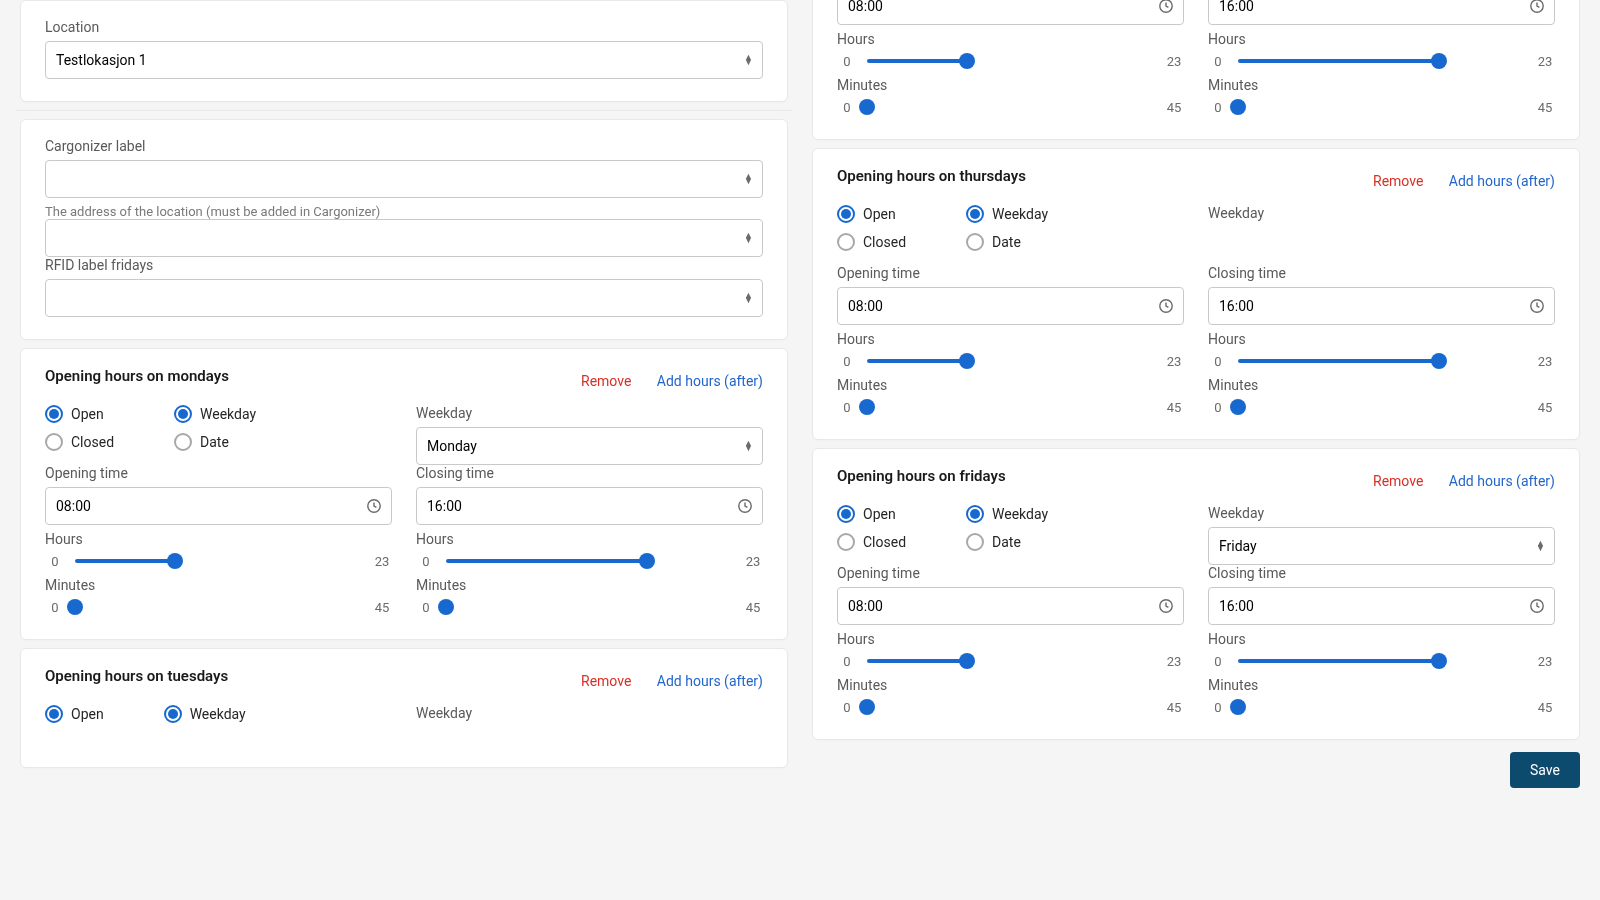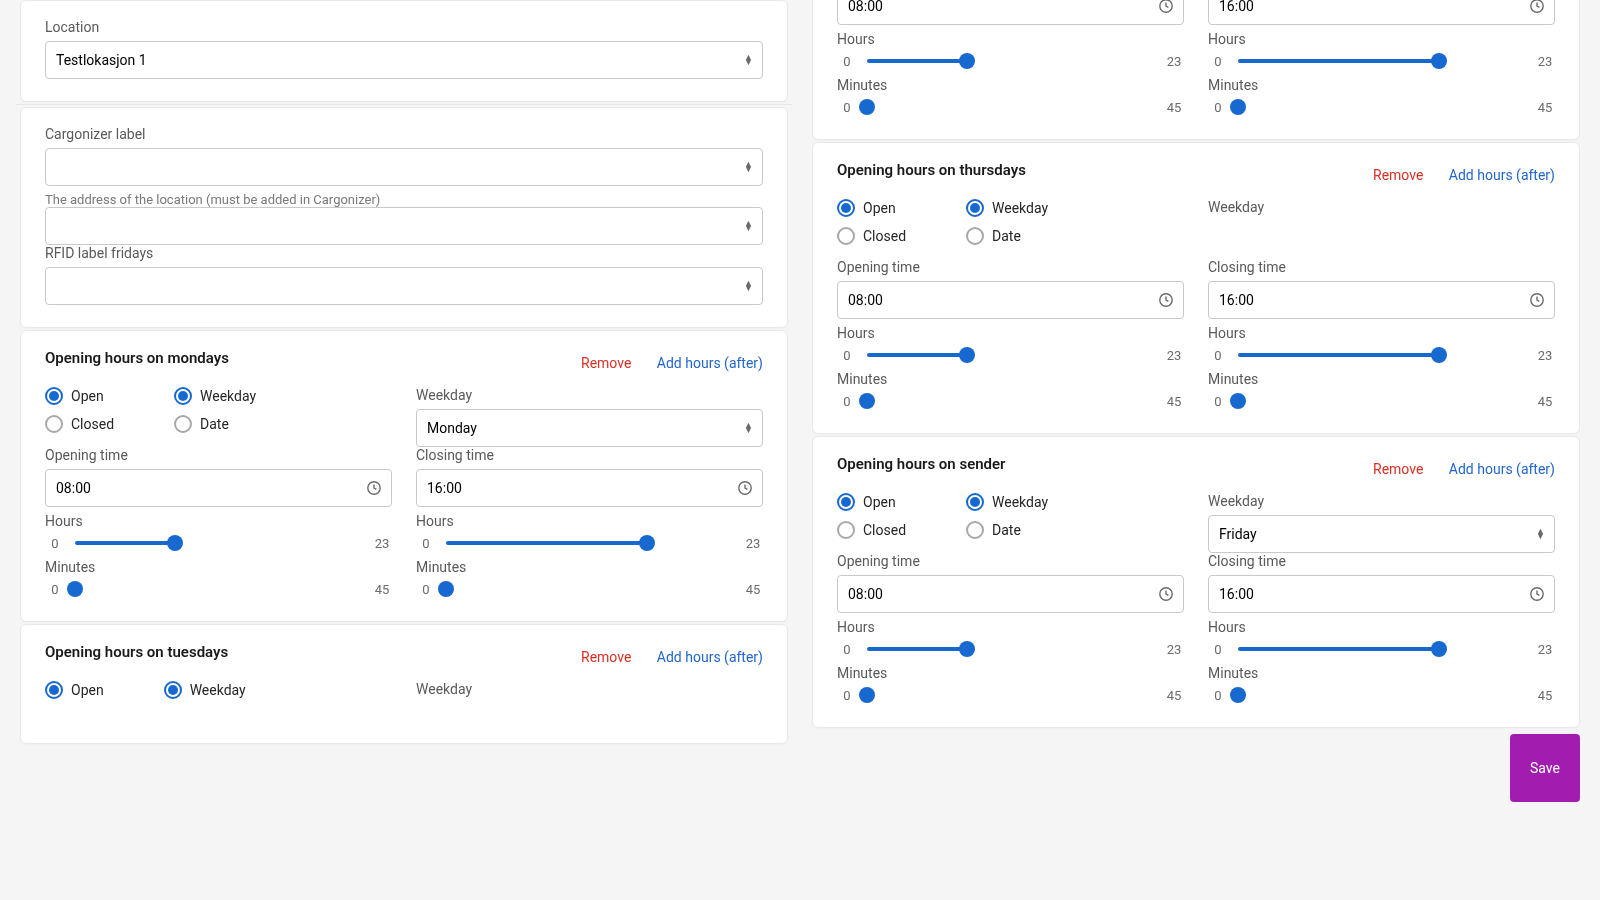--- a/index.html
+++ b/index.html
@@ -1,18 +1,18 @@
 <!DOCTYPE html>
 <html><head>
 <meta charset="utf-8">
 <style>
   *{box-sizing:border-box;font-family:-apple-system,BlinkMacSystemFont,"Segoe UI",Roboto,Arial,sans-serif;}
   body{margin:0;background:#f5f5f5;color:#262626;font-size:14px;}
   .page{display:flex;gap:24px;padding:0 20px;width:1600px;}
-  .col{flex:1;display:flex;flex-direction:column;gap:2px;}
+  .col{flex:1;display:flex;flex-direction:column;gap:8px;}
   .card{background:#fff;border:1px solid #e8e8e8;border-radius:6px;padding:18px 24px 22px 24px;box-shadow:0 1px 2px rgba(0,0,0,0.02);}
   .section-title{font-weight:600;font-size:15px;color:#1a1a1a;margin-bottom:10px;}
   .section-head{display:flex;justify-content:space-between;align-items:center;margin-bottom:10px;}
   .link-red{color:#d93025;cursor:pointer;margin-right:22px;}
   .link-blue{color:#2266cc;cursor:pointer;}
   .divider{height:1px;background:#e8e8e8;margin:0 -4px;}
   .field-label{color:#5a5a5a;margin-bottom:6px;display:block;}
   .helper{color:#7a7a7a;font-size:13px;margin-top:6px;}
   .field{margin-bottom:0;}
   .select,.time-input{position:relative;width:100%;}
@@ -32,21 +32,21 @@
   .slider-wrap{margin-top:6px;}
   .slider-label{color:#5a5a5a;margin-bottom:4px;}
   .slider-row{display:flex;align-items:center;gap:10px;}
   .slider-end{color:#6b6b6b;font-size:13px;width:20px;text-align:center;}
   .slider{position:relative;flex:1;height:20px;cursor:pointer;}
   .slider .track-filled{position:absolute;top:50%;left:0;height:4px;transform:translateY(-50%);background:#1769d0;border-radius:2px;}
   .slider .track-dots{position:absolute;top:50%;left:0;right:0;height:4px;transform:translateY(-50%);
      background-image:radial-gradient(#bdbdbd 1px,transparent 1px);background-size:6px 4px;background-position:0 center;z-index:-1;}
   .slider .thumb{position:absolute;top:50%;width:16px;height:16px;background:#1769d0;border-radius:50%;transform:translate(-50%,-50%);}
   .save-row{display:flex;justify-content:flex-end;padding:4px 0 30px 0;}
-  .save-btn{background:#a21caf;color:#fff;border:none;border-radius:4px;padding:26px 20px;font-size:14px;cursor:pointer;}
+  .save-btn{background:#0c4a6e;color:#fff;border:none;border-radius:4px;padding:10px 20px;font-size:14px;cursor:pointer;}
   .top-clip{margin-top:-20px;}
   svg{display:block;}
 </style>
 </head>
 <body>
 
 <div class="page">
 
   <div class="col">
 
@@ -415,21 +415,21 @@
                 </div>
               <span class="slider-end">45</span>
             </div>
           </div>
         </div>
       </div>
     </div>
 
     <div class="card">
       <div class="section-head">
-        <div class="section-title">Opening hours on sender</div>
+        <div class="section-title">Opening hours on fridays</div>
         <div>
           <span class="link-red">Remove</span>
           <span class="link-blue">Add hours (after)</span>
         </div>
       </div>
       <div style="display:flex;gap:24px;">
         <div class="radio-row" style="flex:1;">
           <div class="radio-grp">
             <div class="radio-opt">
                 <span class="radio checked"></span>

